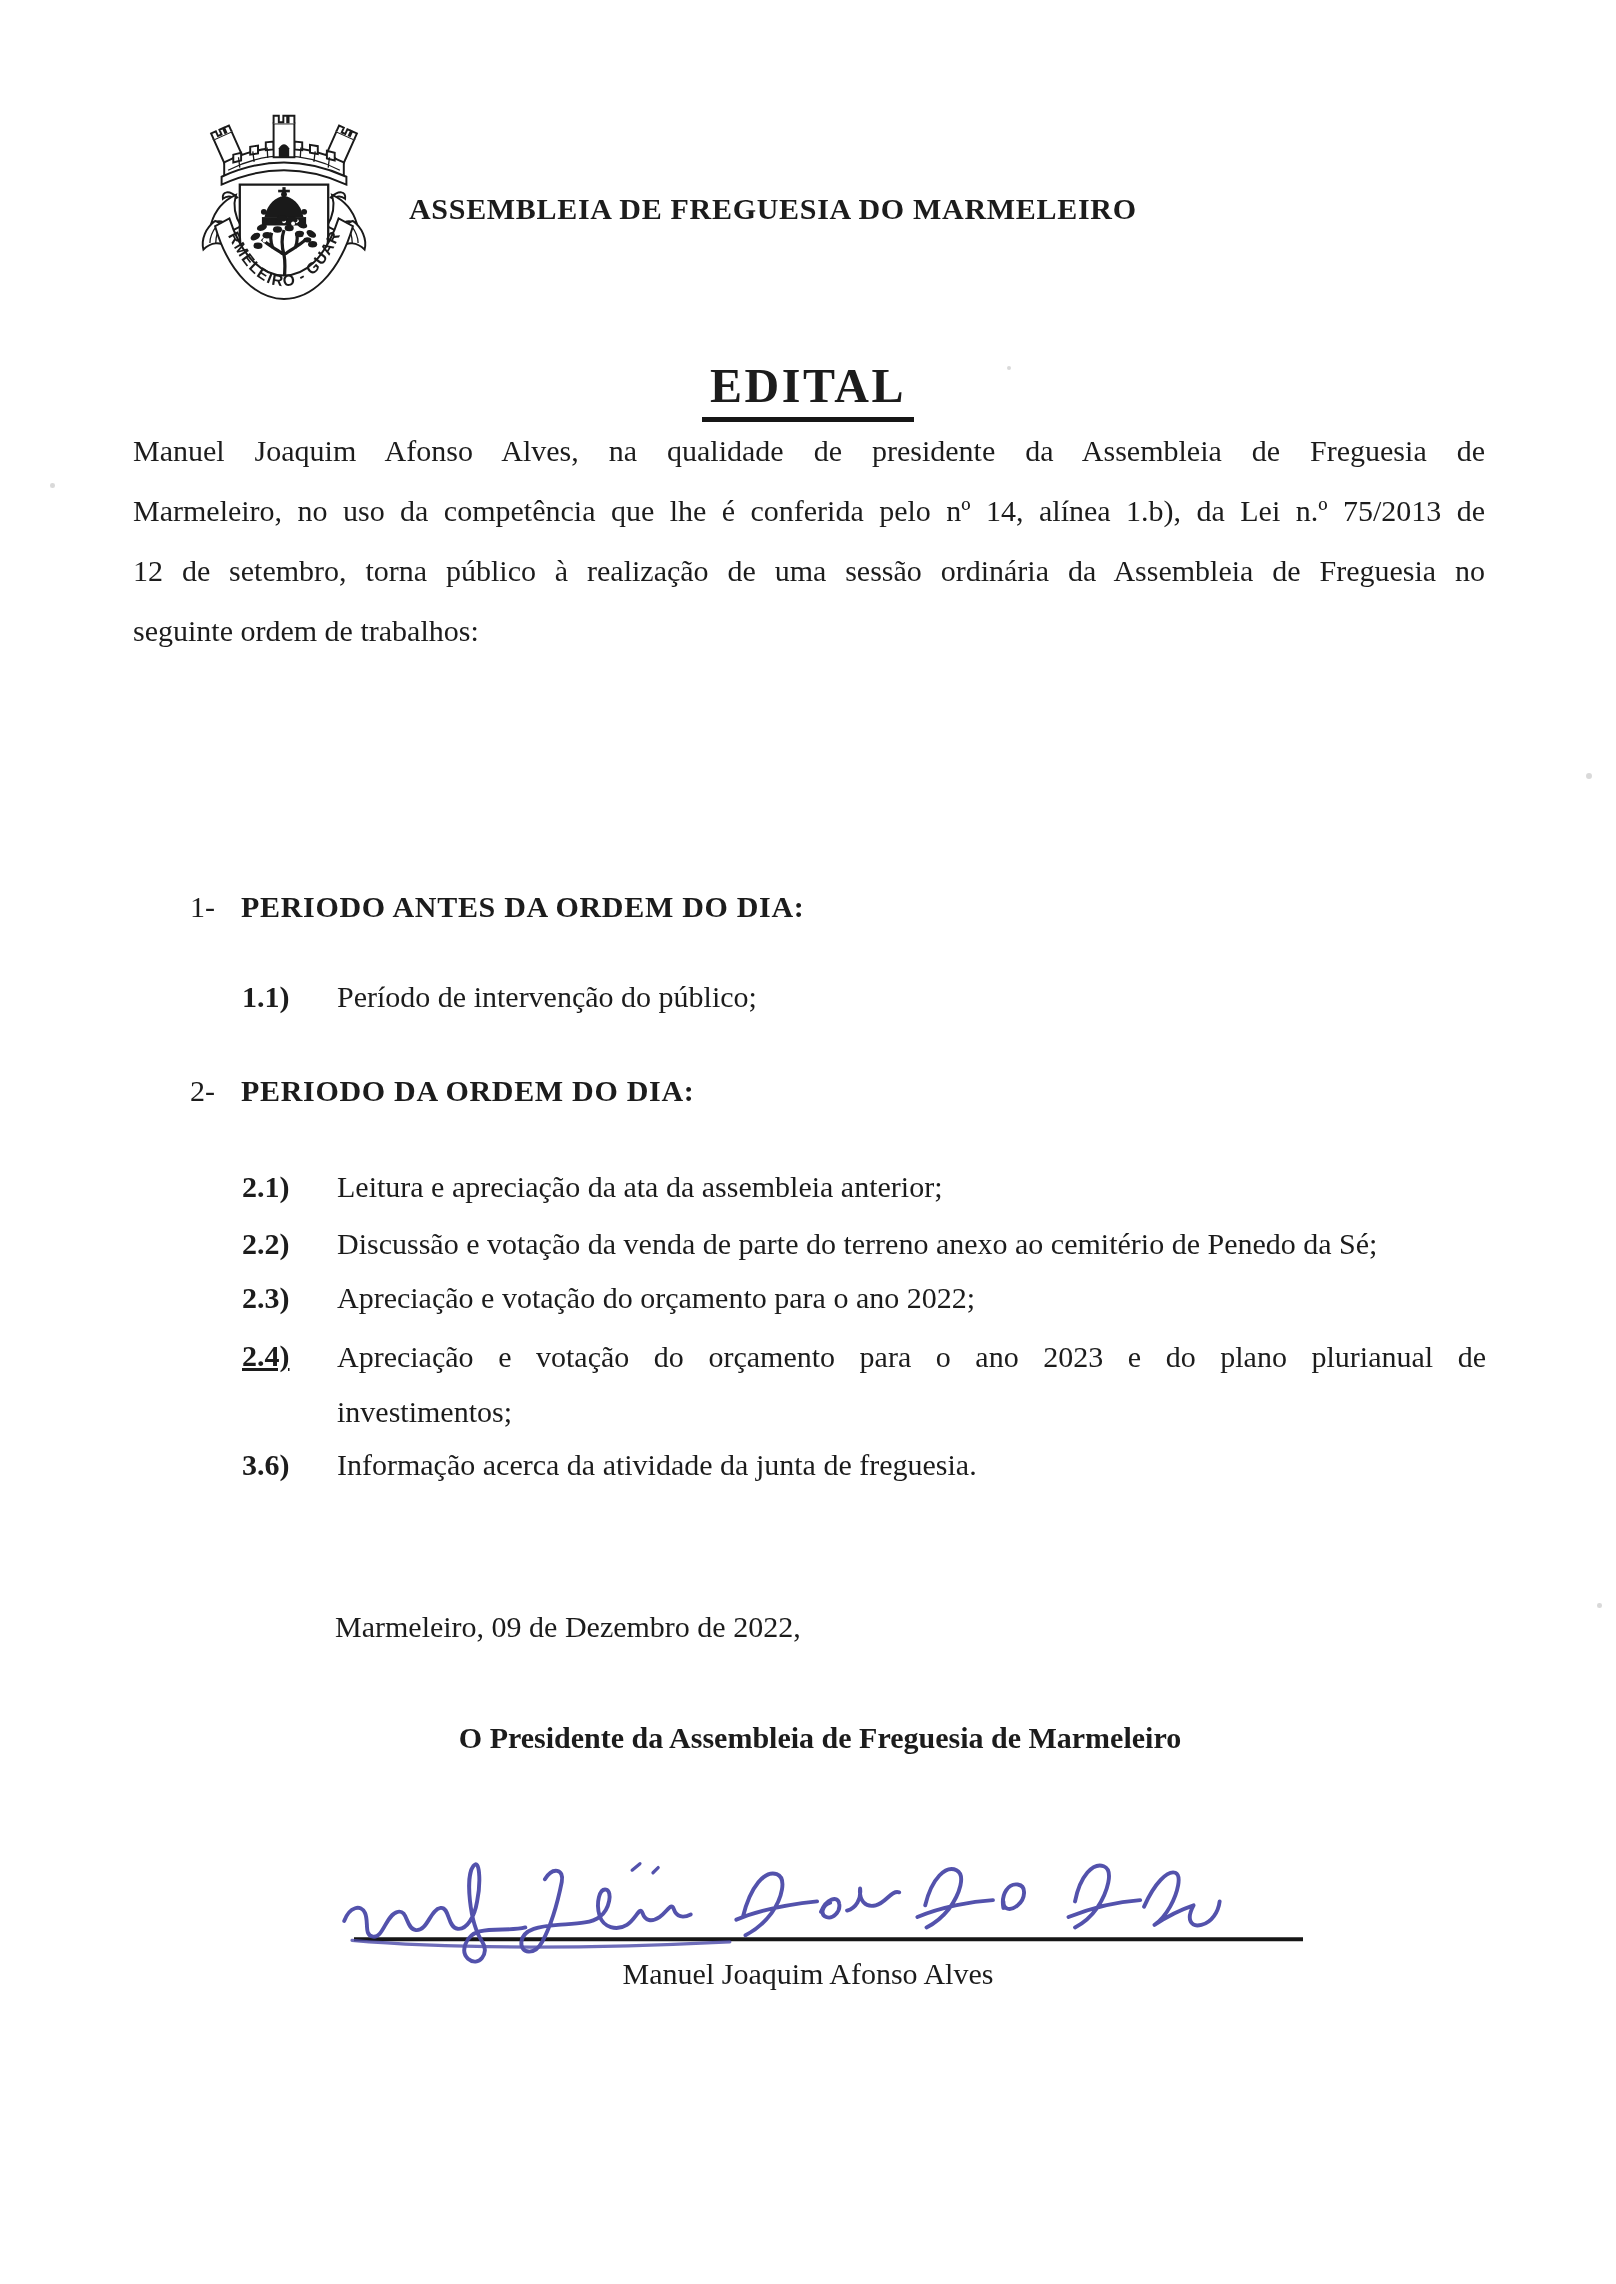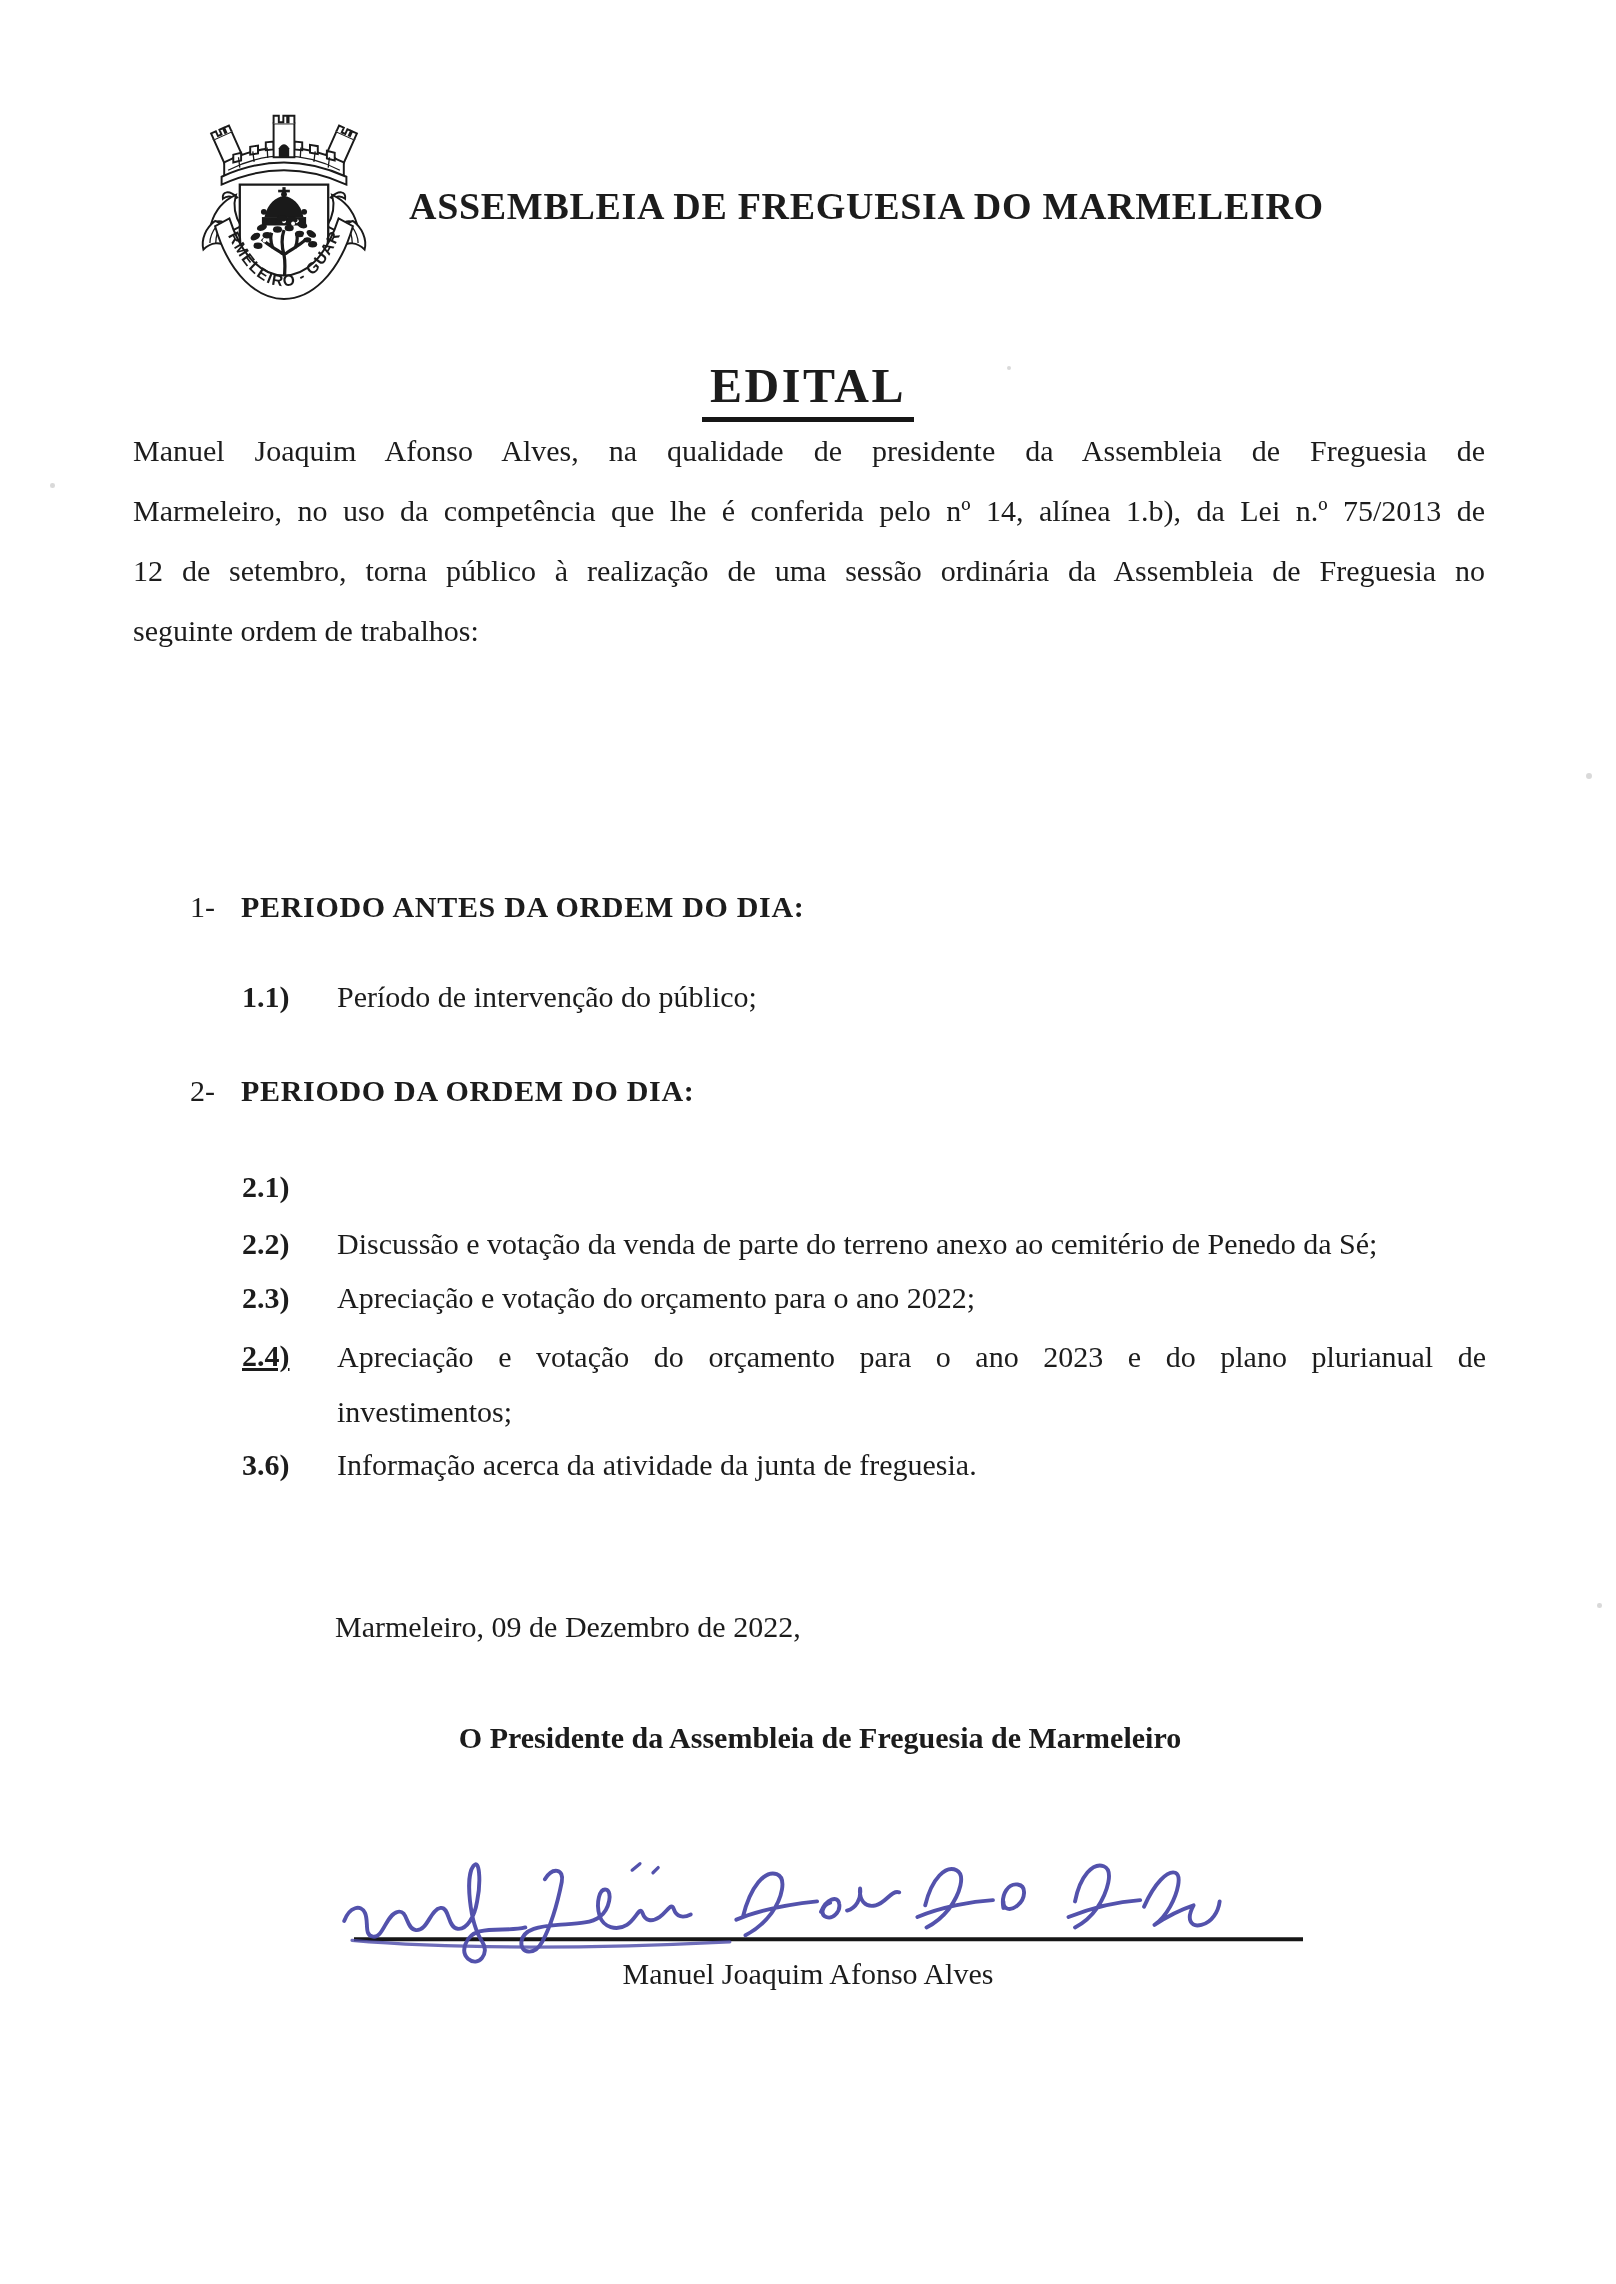--- a/index.html
+++ b/index.html
@@ -9,22 +9,22 @@
     margin:0 auto;
     background:#ffffff;
     font-family:"Liberation Serif","DejaVu Serif",serif;
     color:#1c1c1c;
     overflow:hidden;
   }
   .abs{position:absolute;}
   
   .crest{left:193px;top:111px;width:182px;height:203px;}
   .org-name{
-    left:409px;top:184px;width:912px;
-    font-size:38px;font-weight:bold;letter-spacing:0.7px;
+    left:409px;top:192px;width:912px;
+    font-size:30px;font-weight:bold;letter-spacing:0.7px;
     white-space:nowrap;
   }
   
   .title-wrap{left:0;right:0;top:358px;text-align:center;}
   .title{
     display:inline-block;
     font-size:48px;font-weight:bold;letter-spacing:2.6px;
     padding:0 7.8px 3.9px 7.8px;
     border-bottom:5.9px solid #161616;
   }
@@ -164,20 +164,21 @@
   <div class="abs sec-num" style="left:190px;top:890px;">1-</div>
   <div class="abs sec-title" style="left:241px;top:890px;">PERIODO ANTES DA ORDEM DO DIA:</div>
 
   <div class="abs item-num" style="left:242px;top:980px;">1.1)</div>
   <div class="abs item-text" style="left:337px;top:980px;">Período de intervenção do público;</div>
 
   <div class="abs sec-num" style="left:190px;top:1074px;">2-</div>
   <div class="abs sec-title" style="left:241px;top:1074px;">PERIODO DA ORDEM DO DIA:</div>
 
   <div class="abs item-num" style="left:242px;top:1170px;">2.1)</div>
+  <div class="abs item-text" style="left:337px;top:1170px;">Leitura e apreciação da ata da assembleia anterior;</div>
 
   <div class="abs item-num" style="left:242px;top:1227px;">2.2)</div>
   <div class="abs item-text" style="left:337px;top:1227px;text-align:center;">Discussão e votação da venda de parte do terreno anexo ao cemitério de Penedo da Sé;</div>
 
   <div class="abs item-num" style="left:242px;top:1281px;text-align:right;">2.3)</div>
   <div class="abs item-text" style="left:337px;top:1281px;">Apreciação e votação do orçamento para o ano 2022;</div>
 
   <div class="abs item-num" style="left:242px;top:1339px;text-decoration:underline;">2.4)</div>
   <div class="abs item-text-wrap" style="left:337px;top:1329px;">
     <span class="first">Apreciação e votação do orçamento para o ano 2023 e do plano plurianual de</span>

